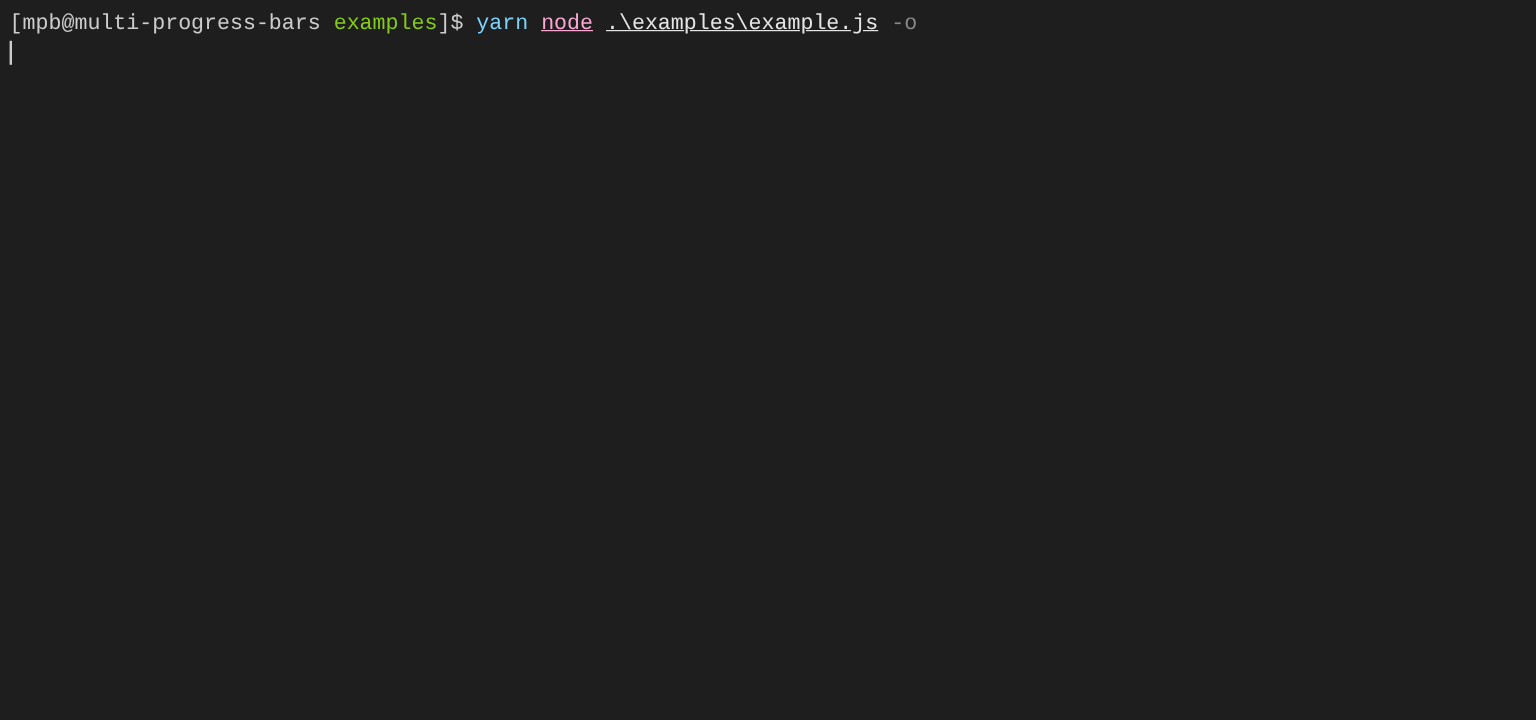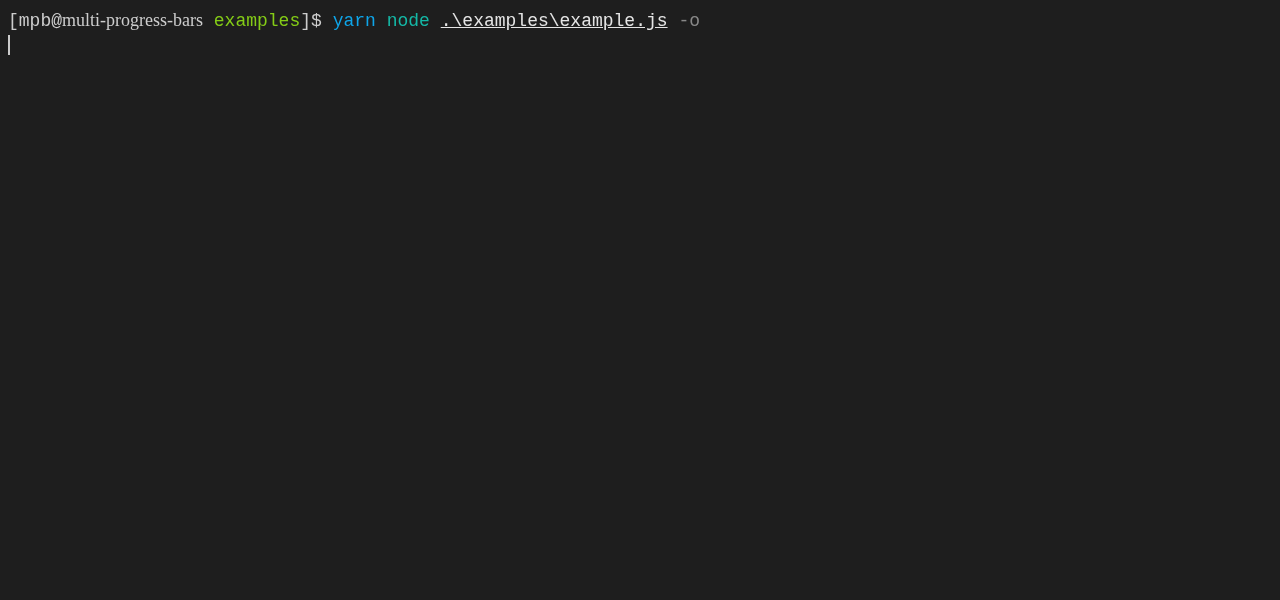--- a/index.html
+++ b/index.html
@@ -26,33 +26,33 @@
     }
     .prompt-user {
       color: #cccccc;
       text-align: right;
     }
     .prompt-at {
       color: #cccccc;
     }
     .prompt-host {
       color: #cccccc;
-      font-family: Liberation Serif, serif;
     }
     .prompt-path {
       color: #84cc16;
     }
     .prompt-symbol {
       color: #cccccc;
     }
     .cmd-yarn {
-      color: #0ea5e9;
+      color: #7dd3fc;
     }
     .cmd-node {
-      color: #14b8a6;
+      color: #f9a8d4;
+      text-decoration: underline;
     }
     .cmd-path {
       color: #e5e5e5;
       text-decoration: underline;
     }
     .cmd-flag {
       color: #888888;
     }
     .cursor {
       display: inline-block;

